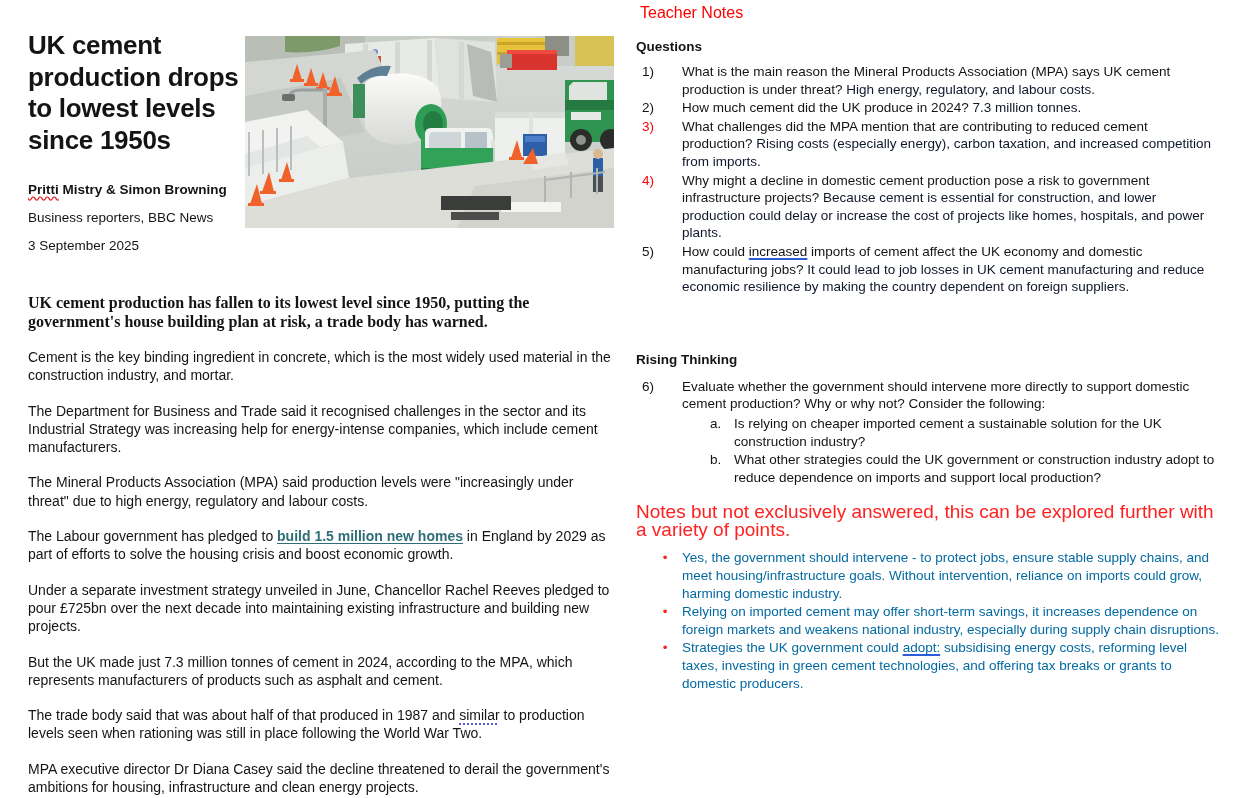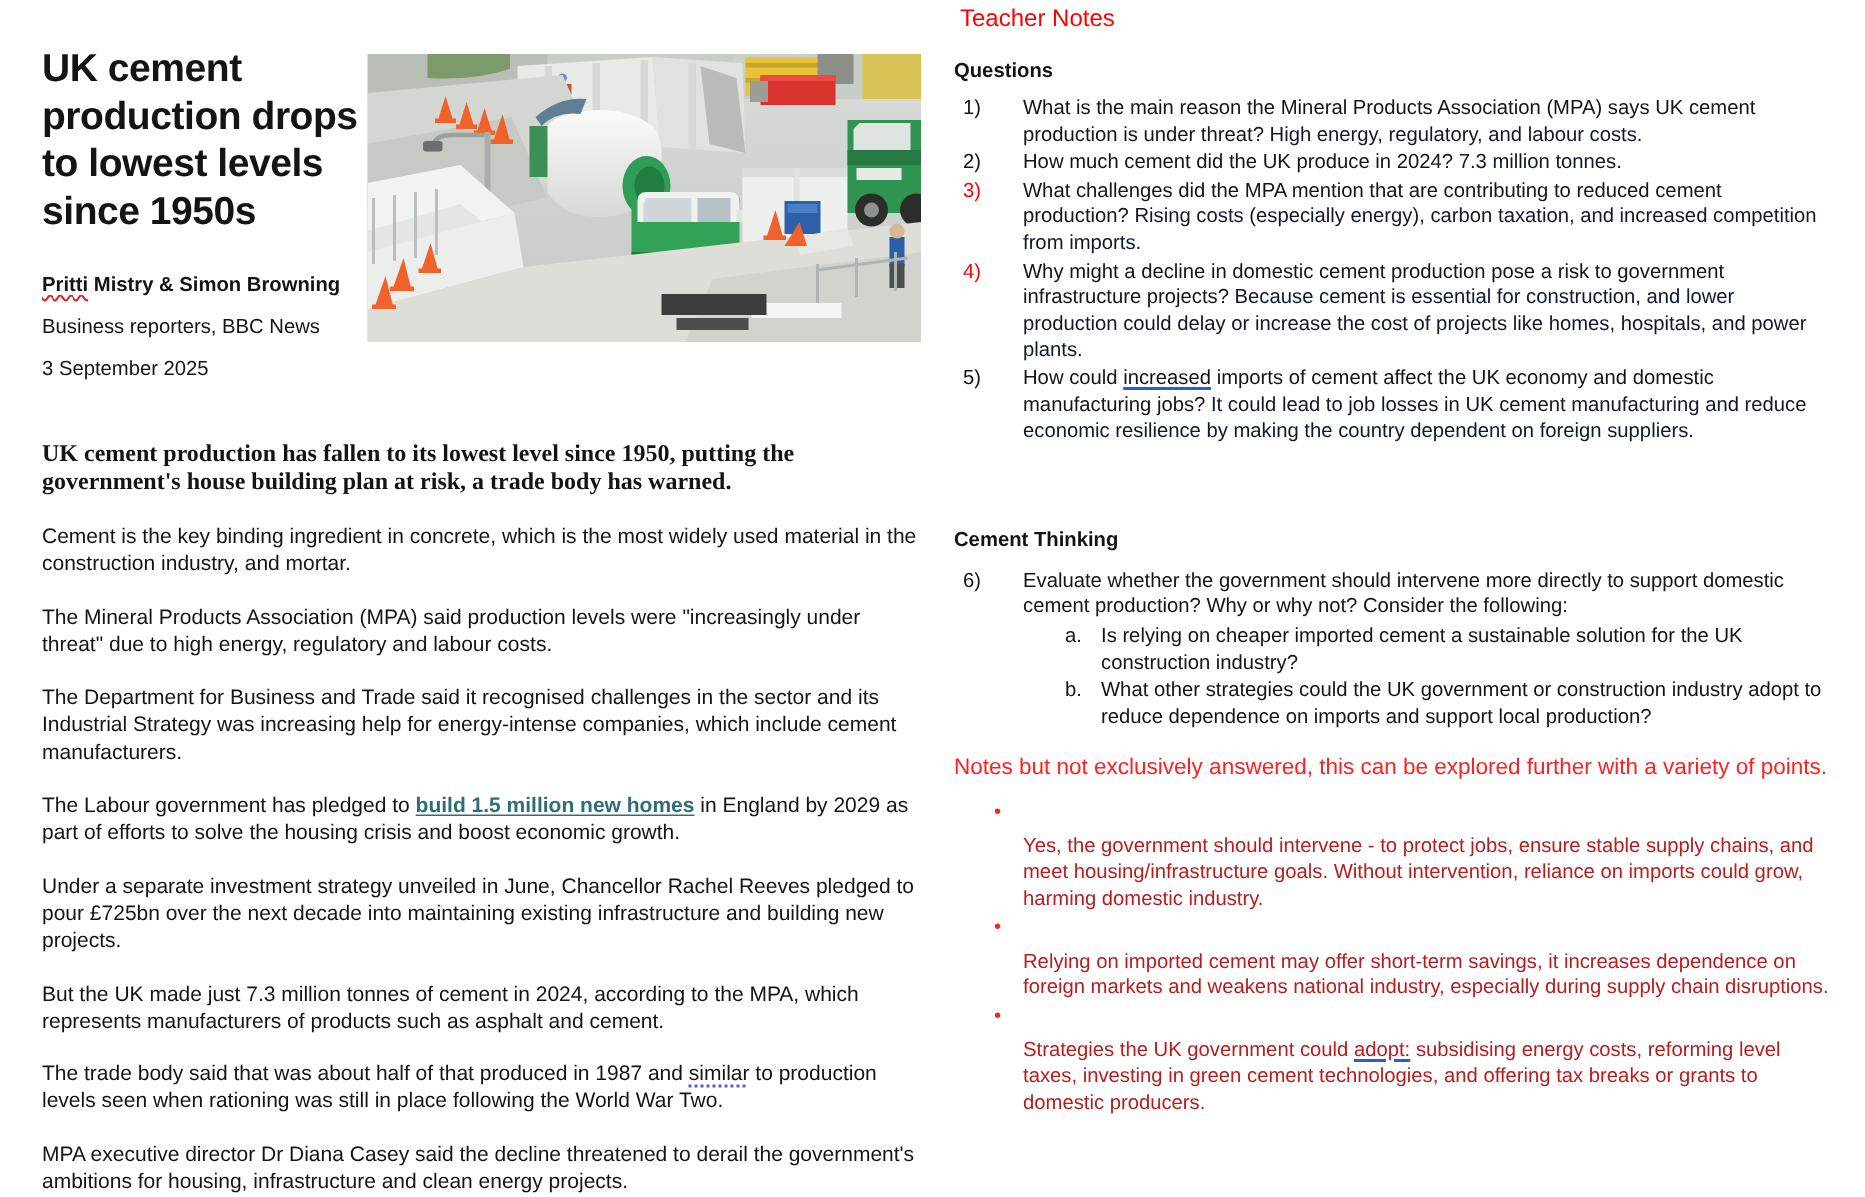--- a/index.html
+++ b/index.html
@@ -136,40 +136,39 @@
   .subrow { display: flex; margin-bottom: 1px; }
   .subletter {
     width: 24px; min-width: 24px;
     font-size: 13.5px;
     line-height: 17.6px;
   }
   .subbody { font-size: 13.5px; line-height: 17.6px; flex: 1; }
 
   .notes-lead {
     color: #ff2020;
-    font-size: 15px;
+    font-size: 19px;
     line-height: 17.6px;
     margin: 16px 0 11px 0;
   }
   ul.bullets { list-style: none; margin: 0; padding: 0 0 0 14px; }
   .bulrow { display: flex; margin-bottom: 1px; }
   .bulmark {
     width: 30px; min-width: 30px;
     text-align: center;
     color: #ff2020;
     font-size: 13.5px;
     line-height: 17.6px;
   }
   .bulbody {
-    color: #b91c1c;
+    color: #0369a1;
     font-size: 13.5px;
     line-height: 17.6px;
     flex: 1;
     padding-left: 2px;
-    margin-top: 23px;
   }
 </style>
 </head>
 <body>
 
 <div class="page">
 
   <div class="article-col">
 
     <h1 class="headline">UK cement production drops to lowest levels since 1950s</h1>
@@ -309,22 +308,22 @@
       </svg>
     </div>
 
     <p class="byline"><span class="spell-red">Pritti</span><span> Mistry &amp; Simon Browning</span></p>
     <p class="byline-role">Business reporters, BBC News</p>
     <p class="byline-date">3 September 2025</p>
 
     <p class="standfirst">UK cement production has fallen to its lowest level since 1950, putting the government's house building plan at risk, a trade body has warned.</p>
 
     <p class="para">Cement is the key binding ingredient in concrete, which is the most widely used material in the construction industry, and mortar.</p>
+    <p class="para">The Department for Business and Trade said it recognised challenges in the sector and its Industrial Strategy was increasing help for energy-intense companies, which include cement manufacturers.</p>
     <p class="para">The Mineral Products Association (MPA) said production levels were "increasingly under threat" due to high energy, regulatory and labour costs.</p>
-    <p class="para">The Department for Business and Trade said it recognised challenges in the sector and its Industrial Strategy was increasing help for energy-intense companies, which include cement manufacturers.</p>
 
     <p class="para"><span>The Labour government has pledged to </span><a class="inline-link" href="#">build 1.5 million new homes</a><span> in England by 2029 as part of efforts to solve the housing crisis and boost economic growth.</span></p>
 
     <p class="para">Under a separate investment strategy unveiled in June, Chancellor Rachel Reeves pledged to pour £725bn over the next decade into maintaining existing infrastructure and building new projects.</p>
     <p class="para">But the UK made just 7.3 million tonnes of cement in 2024, according to the MPA, which represents manufacturers of products such as asphalt and cement.</p>
 
     <p class="para"><span>The trade body said that was about half of that produced in 1987 and </span><span class="grammar-dotted">similar</span><span> to production levels seen when rationing was still in place following the World War Two.</span></p>
 
     <p class="para">MPA executive director Dr Diana Casey said the decline threatened to derail the government's ambitions for housing, infrastructure and clean energy projects.</p>
     <p class="para">"[You] can't build houses, bridges or railways without us," she told the BBC.</p>
@@ -352,21 +351,21 @@
       <li class="qrow">
         <span class="qnum red">4)</span>
         <span class="qbody"><span>Why might a decline in domestic cement production pose a risk to government infrastructure projects? </span><span class="ans">Because cement is essential for construction, and lower production could delay or increase the cost of projects like homes, hospitals, and power plants.</span></span>
       </li>
       <li class="qrow">
         <span class="qnum">5)</span>
         <span class="qbody"><span>How could </span><span class="grammar-uline">increased</span><span> imports of cement affect the UK economy and domestic manufacturing jobs? </span><span class="ans">It could lead to job losses in UK cement manufacturing and reduce economic resilience by making the country dependent on foreign suppliers.</span></span>
       </li>
     </ol>
 
-    <p class="sec-head further">Cement Thinking</p>
+    <p class="sec-head further">Rising Thinking</p>
 
     <ol class="qlist">
       <li class="qrow">
         <span class="qnum">6)</span>
         <span class="qbody">
           <span>Evaluate whether the government should intervene more directly to support domestic cement production? Why or why not? Consider the following:</span>
           <ol class="sublist">
             <li class="subrow">
               <span class="subletter">a.</span>
               <span class="subbody">Is relying on cheaper imported cement a sustainable solution for the UK construction industry?</span>

